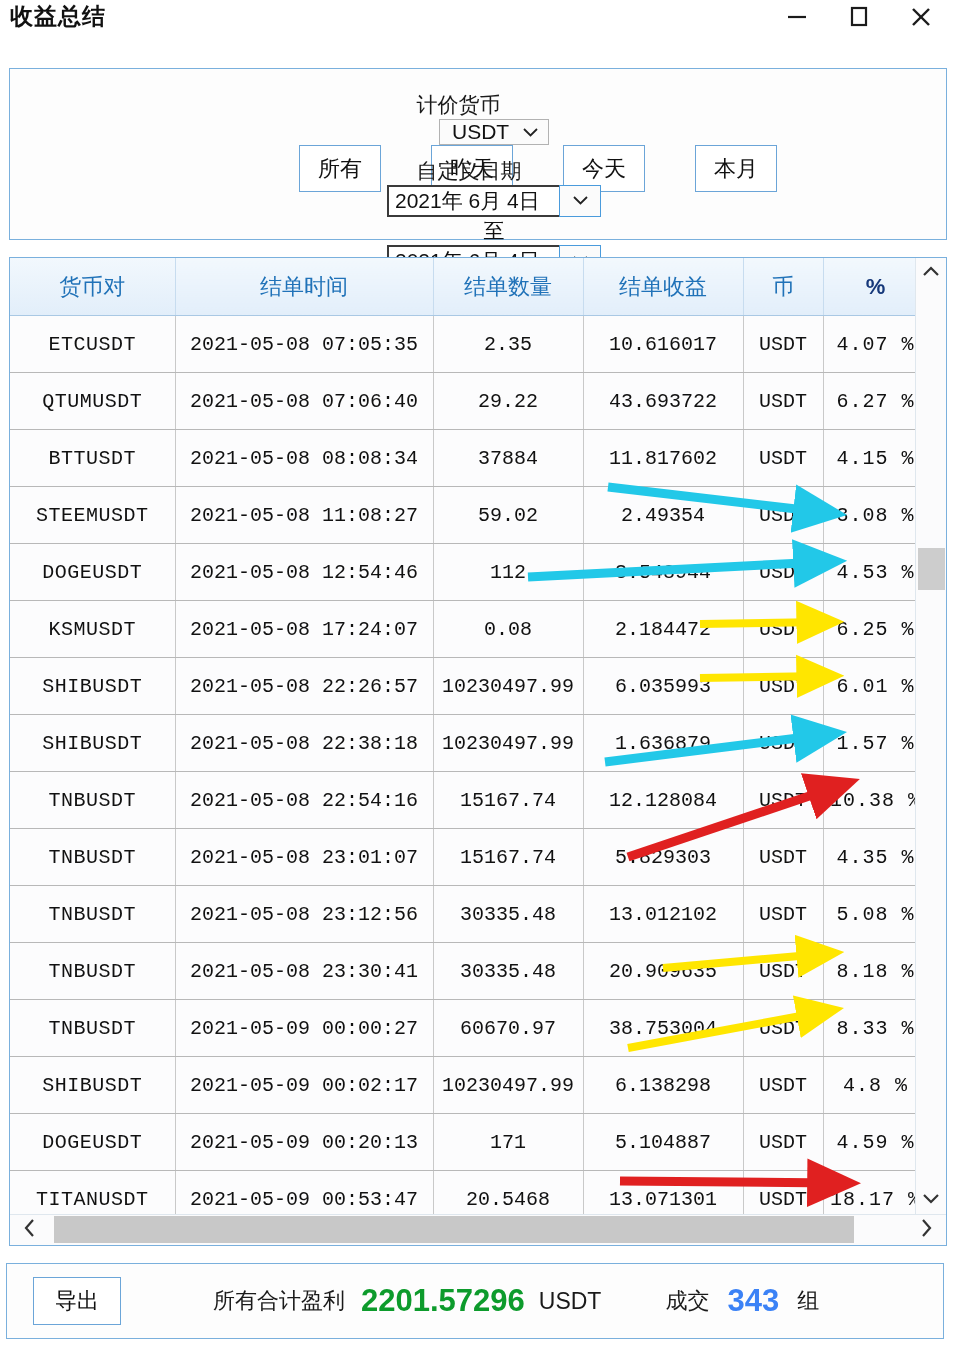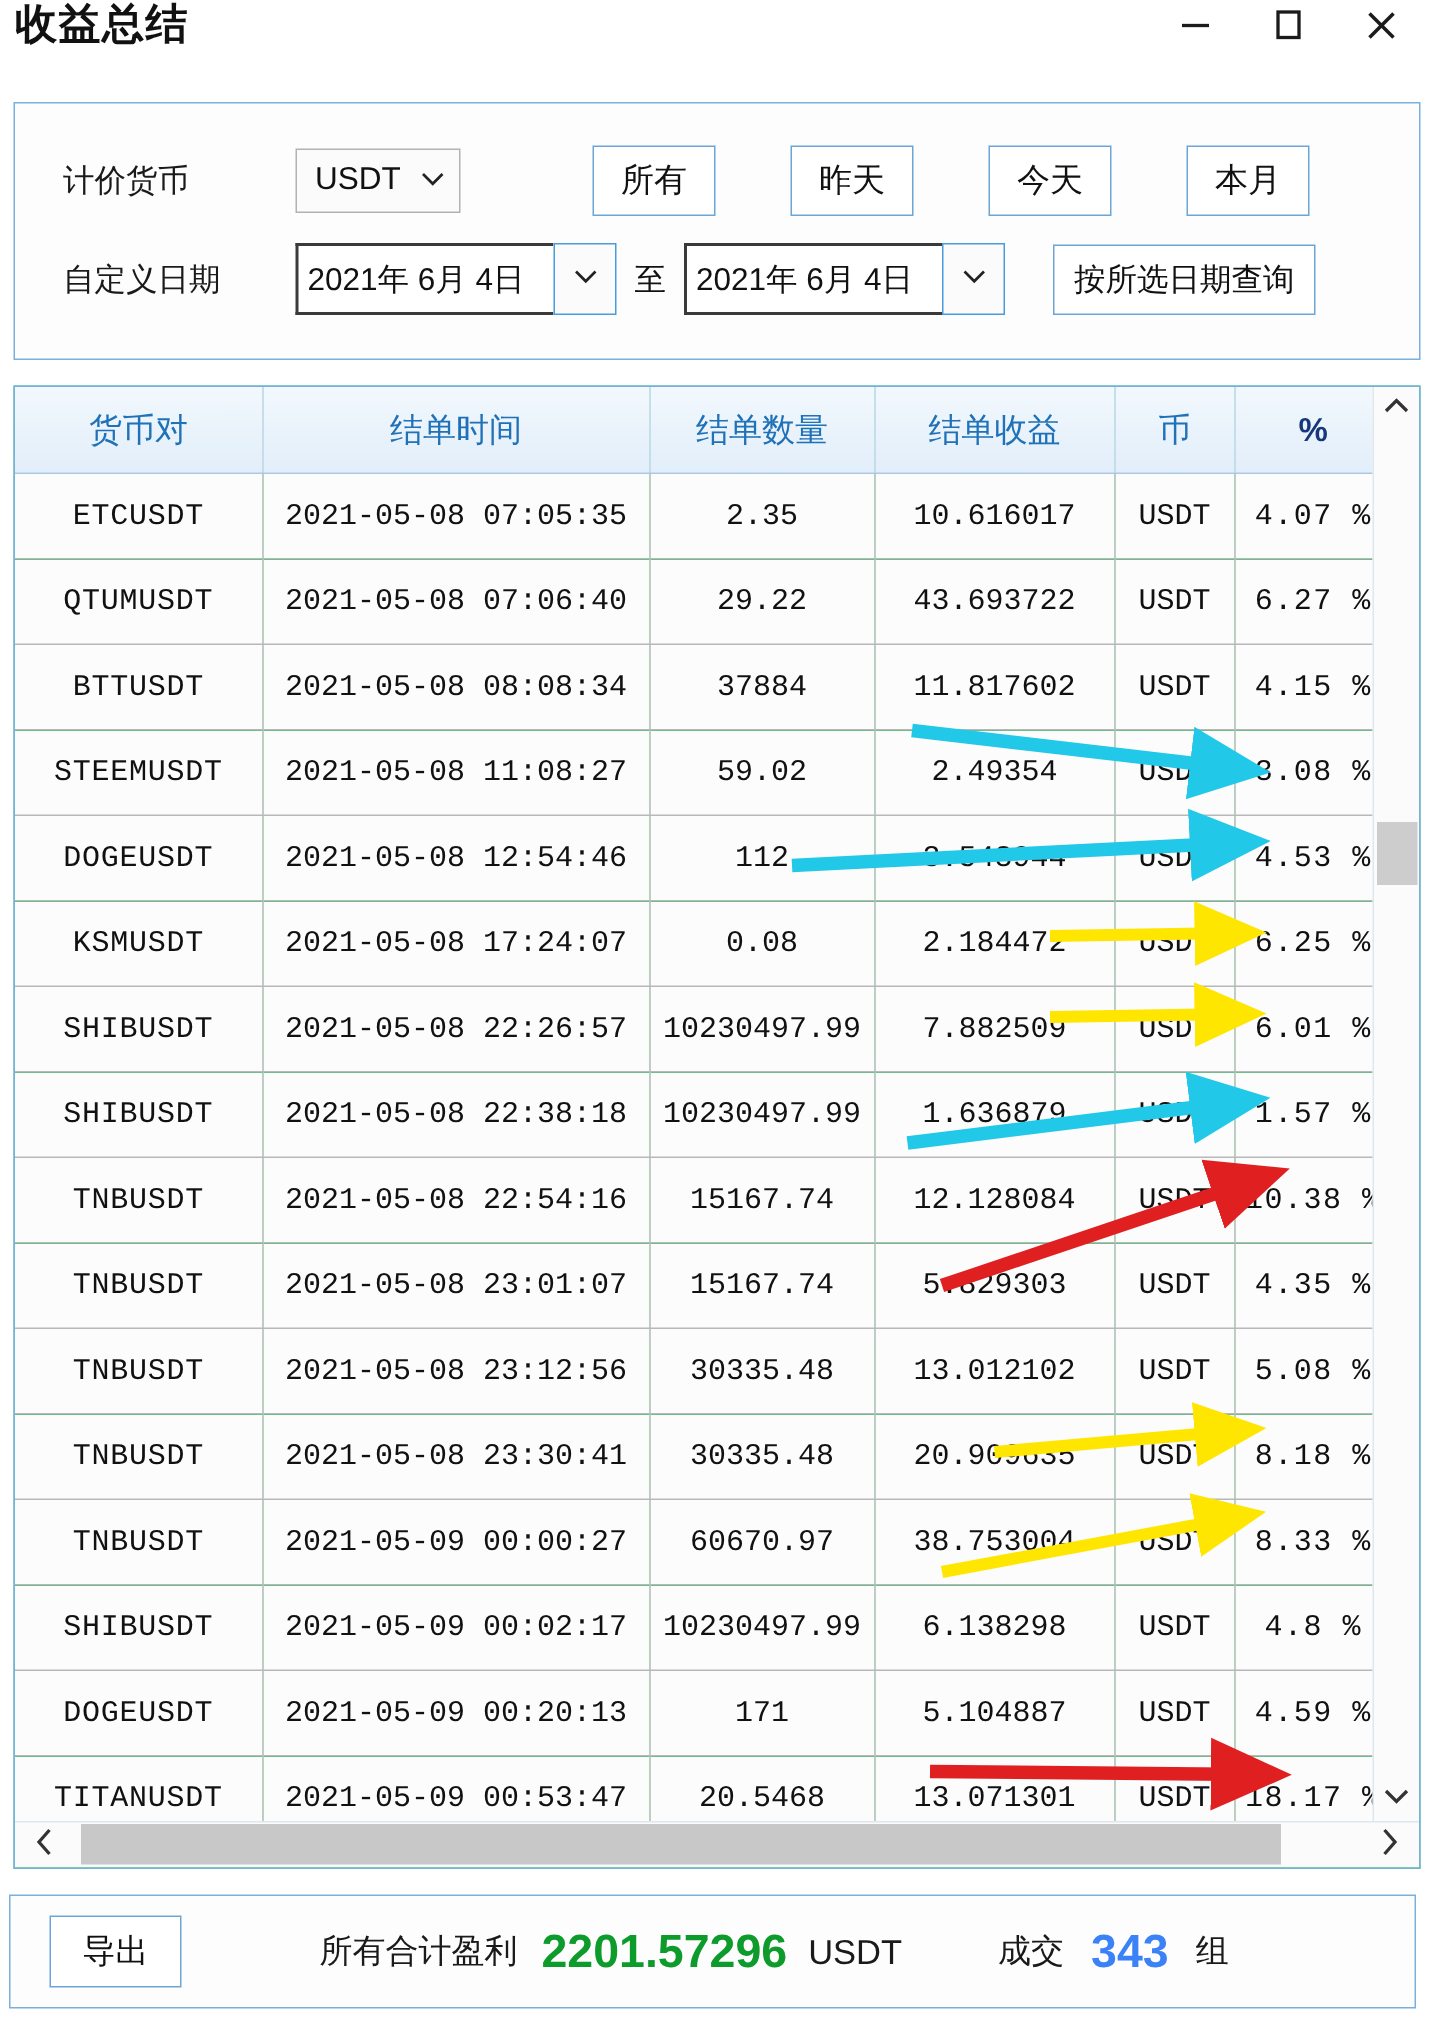--- a/index.html
+++ b/index.html
@@ -19,21 +19,21 @@
   .titlebar {
     height: 44px;
     display: flex;
     align-items: flex-start;
     justify-content: space-between;
     background: #ffffff;
     padding: 0;
     position: relative;
   }
   .title-text {
-    font-size: 28px;
+    font-size: 23px;
     font-weight: bold;
     color: #111111;
     padding: 2px 0 0 10px;
     letter-spacing: 1px;
     line-height: 28px;
     white-space: nowrap;
   }
   .win-controls {
     display: flex;
     align-items: flex-start;
@@ -61,20 +61,21 @@
     height: 172px;
     box-sizing: border-box;
     border: 1px solid #7ab0dd;
     background: #fdfdfd;
   }
   .filter-row {
     display: flex;
     align-items: center;
     height: 58px;
     padding-left: 32px;
+    flex-direction: column;
   }
   .filter-row.r1 { margin-top: 22px; }
   .filter-row.r2 { margin-top: 8px; }
 
   .f-label {
     font-size: 21px;
     color: #1a1a1a;
     white-space: nowrap;
   }
   .f-label.lbl1 { width: 155px; }
@@ -509,21 +510,21 @@
             <td class="c-time">2021-05-08 17:24:07</td>
             <td class="c-qty">0.08</td>
             <td class="c-profit">2.184472</td>
             <td class="c-coin">USDT</td>
             <td class="c-pct">6.25 %</td>
           </tr>
           <tr>
             <td class="c-pair">SHIBUSDT</td>
             <td class="c-time">2021-05-08 22:26:57</td>
             <td class="c-qty">10230497.99</td>
-            <td class="c-profit">7.882509</td>
+            <td class="c-profit">6.035993</td>
             <td class="c-coin">USDT</td>
             <td class="c-pct">6.01 %</td>
           </tr>
           <tr>
             <td class="c-pair">SHIBUSDT</td>
             <td class="c-time">2021-05-08 22:38:18</td>
             <td class="c-qty">10230497.99</td>
             <td class="c-profit">1.636879</td>
             <td class="c-coin">USDT</td>
             <td class="c-pct">1.57 %</td>

